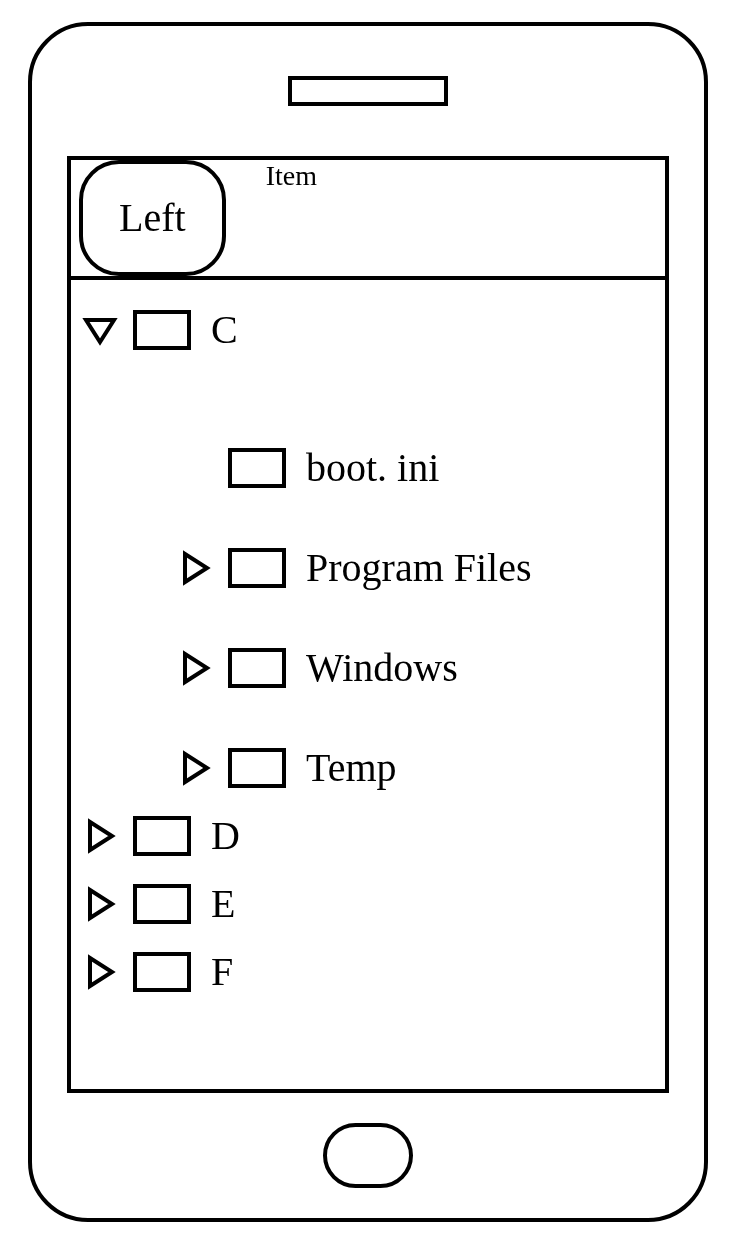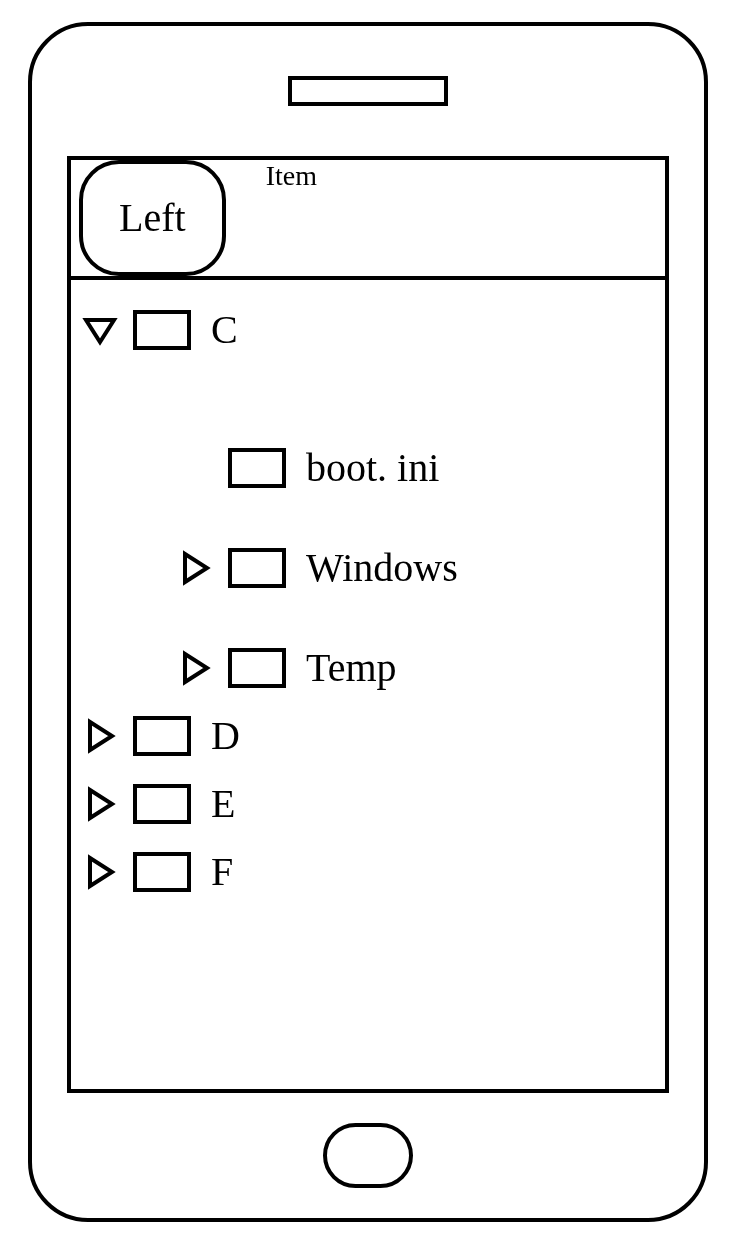--- a/index.html
+++ b/index.html
@@ -147,20 +147,29 @@
 
       <div class="spacer-row"></div>
 
       <div class="tree-row level-1">
         <span class="expand-spacer"></span>
         <span class="folder-icon"></span>
         <span class="tree-label">boot. ini</span>
       </div>
 
 
+      <div class="tree-row level-1">
+        <span class="expand-icon">
+          <svg viewBox="0 0 36 36">
+              <polygon points="8,4 30,18 8,32" fill="none" stroke="#000" stroke-width="4" stroke-linejoin="miter"></polygon>
+            </svg>
+        </span>
+        <span class="folder-icon"></span>
+        <span class="tree-label">Program Files</span>
+      </div>
 
       <div class="tree-row level-1">
         <span class="expand-icon">
           <svg viewBox="0 0 36 36">
               <polygon points="8,4 30,18 8,32" fill="none" stroke="#000" stroke-width="4" stroke-linejoin="miter"></polygon>
             </svg>
         </span>
         <span class="folder-icon"></span>
         <span class="tree-label">Windows</span>
       </div>

